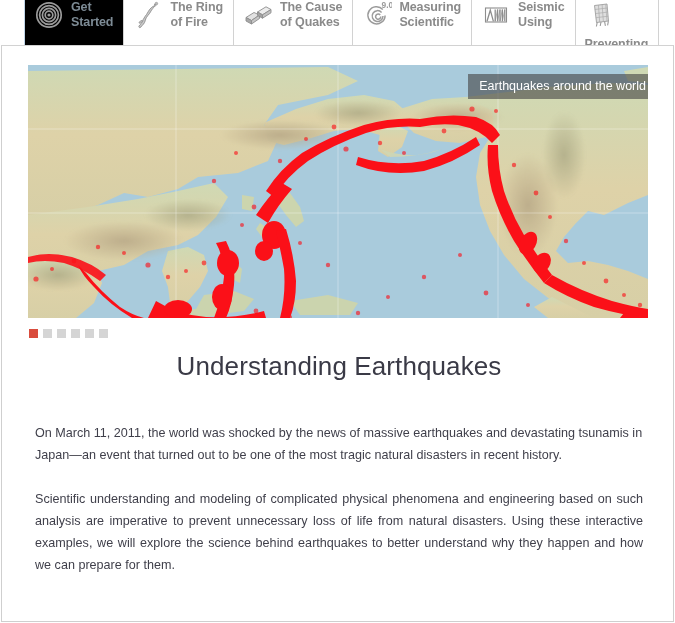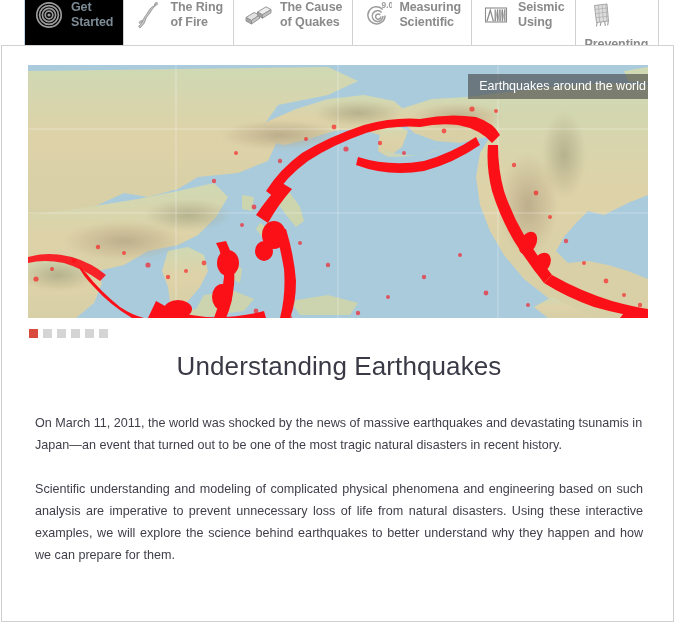--- a/index.html
+++ b/index.html
@@ -130,21 +130,21 @@
     font-weight: normal;
     color: #3a3a46;
     letter-spacing: 0.1px;
   }
   .para {
     margin: 0;
     font-size: 12.6px;
     line-height: 22px;
     color: #3f3f4a;
   }
-  .para.p1 { margin-top: 30px; }
+  .para.p1 { margin-top: 40px; }
   .para.p2 { margin-top: 22px; text-align: justify; }
 </style>
 </head>
 <body>
 
 <div id="page">
 
   <div class="tabbar">
 
     <div class="tab active">

